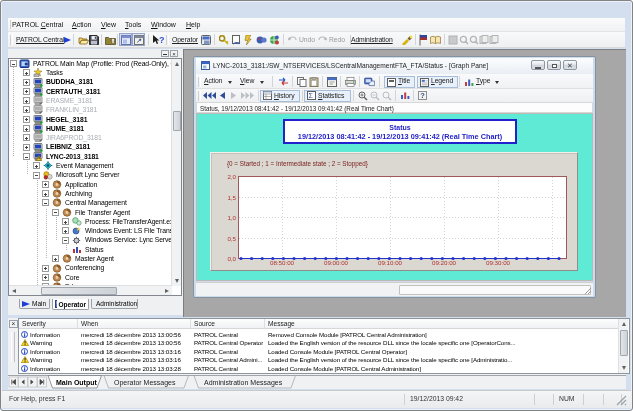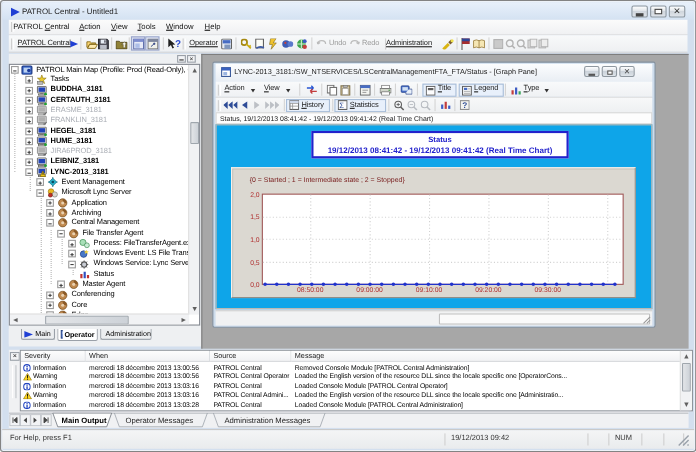--- a/index.html
+++ b/index.html
@@ -46,21 +46,21 @@
 .lptab.act{background:#fff;font-weight:bold;height:11px;}
 
 #mdi{position:absolute;left:182px;top:48px;width:443px;height:268px;background:#a7a7a7;border-top:1px solid #7e7e7e;border-left:1px solid #7e7e7e;}
 #child{position:absolute;left:9px;top:6px;width:403px;height:242px;background:#cddcec;border:1px solid #84919f;border-radius:2px;}
 #ctitle{position:absolute;left:2px;top:1px;right:2px;height:16px;background:linear-gradient(#fcfdfe,#e9eef4);}
 #ctitle .ct{position:absolute;left:17px;top:3.5px;font-size:6.6px;color:#222;}
 .ccapbtn{position:absolute;top:2px;width:14px;height:10px;background:linear-gradient(#fcfdfe,#dde2e8 50%,#ccd3da 50%,#dce2e8);border:1px solid #8e979f;border-radius:2px;}
 #cmenu{position:absolute;left:2px;top:17px;right:2px;height:15px;background:linear-gradient(#f9fafb,#eff1f3);border-bottom:1px solid #e0e0e0;font-size:7px;}
 #ctool2{position:absolute;left:2px;top:32px;right:2px;height:13px;background:linear-gradient(#f7f8f9,#eef0f2);font-size:7px;}
 #cstatusline{position:absolute;left:2px;top:45px;right:2px;height:11px;background:#fdfdfd;border:1px solid #d8d8d8;font-size:6.3px;color:#222;}
-#gpane{position:absolute;left:2px;top:56px;right:2px;bottom:16px;background:#0ea5e9;border:1px solid #bcb9b2;}
+#gpane{position:absolute;left:2px;top:56px;right:2px;bottom:16px;background:#5eead4;border:1px solid #bcb9b2;}
 #titlebox{position:absolute;left:86px;top:5px;width:234px;height:25px;background:#fff;border:2px solid #2222cc;text-align:center;color:#2222cc;font-weight:bold;}
 #chartpanel{position:absolute;left:13px;top:38px;width:368px;height:119px;background:#dbd8d1;border:1px solid;border-color:#f2f1ed #908e88 #908e88 #f2f1ed;box-shadow:1px 1px 0 #c4c1ba inset;}
 #cstatusbar{position:absolute;left:2px;bottom:1px;right:2px;height:14px;background:#f1f2f3;border-top:1px solid #d0d0d0;}
 
 #botpanel{position:absolute;left:7px;top:317px;width:618px;height:71px;background:#f0f1f3;}
 #bp-table{position:absolute;left:10px;top:0px;width:612px;height:56px;background:#fff;border:1px solid #8f959c;}
 .hdr{position:absolute;top:0;height:10px;background:linear-gradient(#fdfdfd,#f1f2f4);border-right:1px solid #dcdfe2;border-bottom:1px solid #d5d8db;font-size:6.6px;color:#222;padding:1px 0 0 3px;}
 .cell{position:absolute;font-size:6.2px;letter-spacing:-0.1px;color:#000;white-space:nowrap;overflow:hidden;}
 .rowline{position:absolute;left:0;right:0;height:8.6px;}
 
@@ -92,31 +92,20 @@
         <rect x="5.7" y="5" width="0.8" height="2" fill="#222"></rect>
       </symbol>
 <symbol id="i-km" viewBox="0 0 10 9">
         <circle cx="5" cy="4.5" r="3.8" fill="#c08a50" stroke="#6a4010" stroke-width=".6"></circle>
         <path d="M5 1 A 3.5 3.5 0 0 1 8.5 4.5 L6.6 4.5 A 1.7 1.7 0 0 0 5 2.9 Z" fill="#8a5a28"></path>
         <circle cx="5" cy="4.5" r="1.4" fill="#e8d0b0"></circle>
       </symbol>
 </defs>
 </svg>
 <div id="win">
-  <div id="titlebar">
-    <div class="ticon"></div>
-    <div class="ttext">PATROL Central - Untitled1</div>
-    <div class="capbtn" style="left:572px">
-        <i style="background:#444;top:6px"></i>
-      </div>
-    <div class="capbtn" style="left:589px">
-        <i style="border:1px solid #444;height:5px;top:2px;background:#fff"></i>
-      </div>
-    <div class="capbtn" style="left:606px;text-align:center;font-size:8px;line-height:9px;color:#333">✕</div>
-  </div>
   <div id="menubar">
       <div class="tgrip" style="left:2px;top:2px;height:9px"></div>
     <span style="left:4px">PATROL <u>C</u>entral</span>
     <span style="left:64px"><u>A</u>ction</span>
     <span style="left:93px"><u>V</u>iew</span>
     <span style="left:117px"><u>T</u>ools</span>
     <span style="left:143px"><u>W</u>indow</span>
     <span style="left:178px"><u>H</u>elp</span>
   </div>
   <div id="toolbar">

